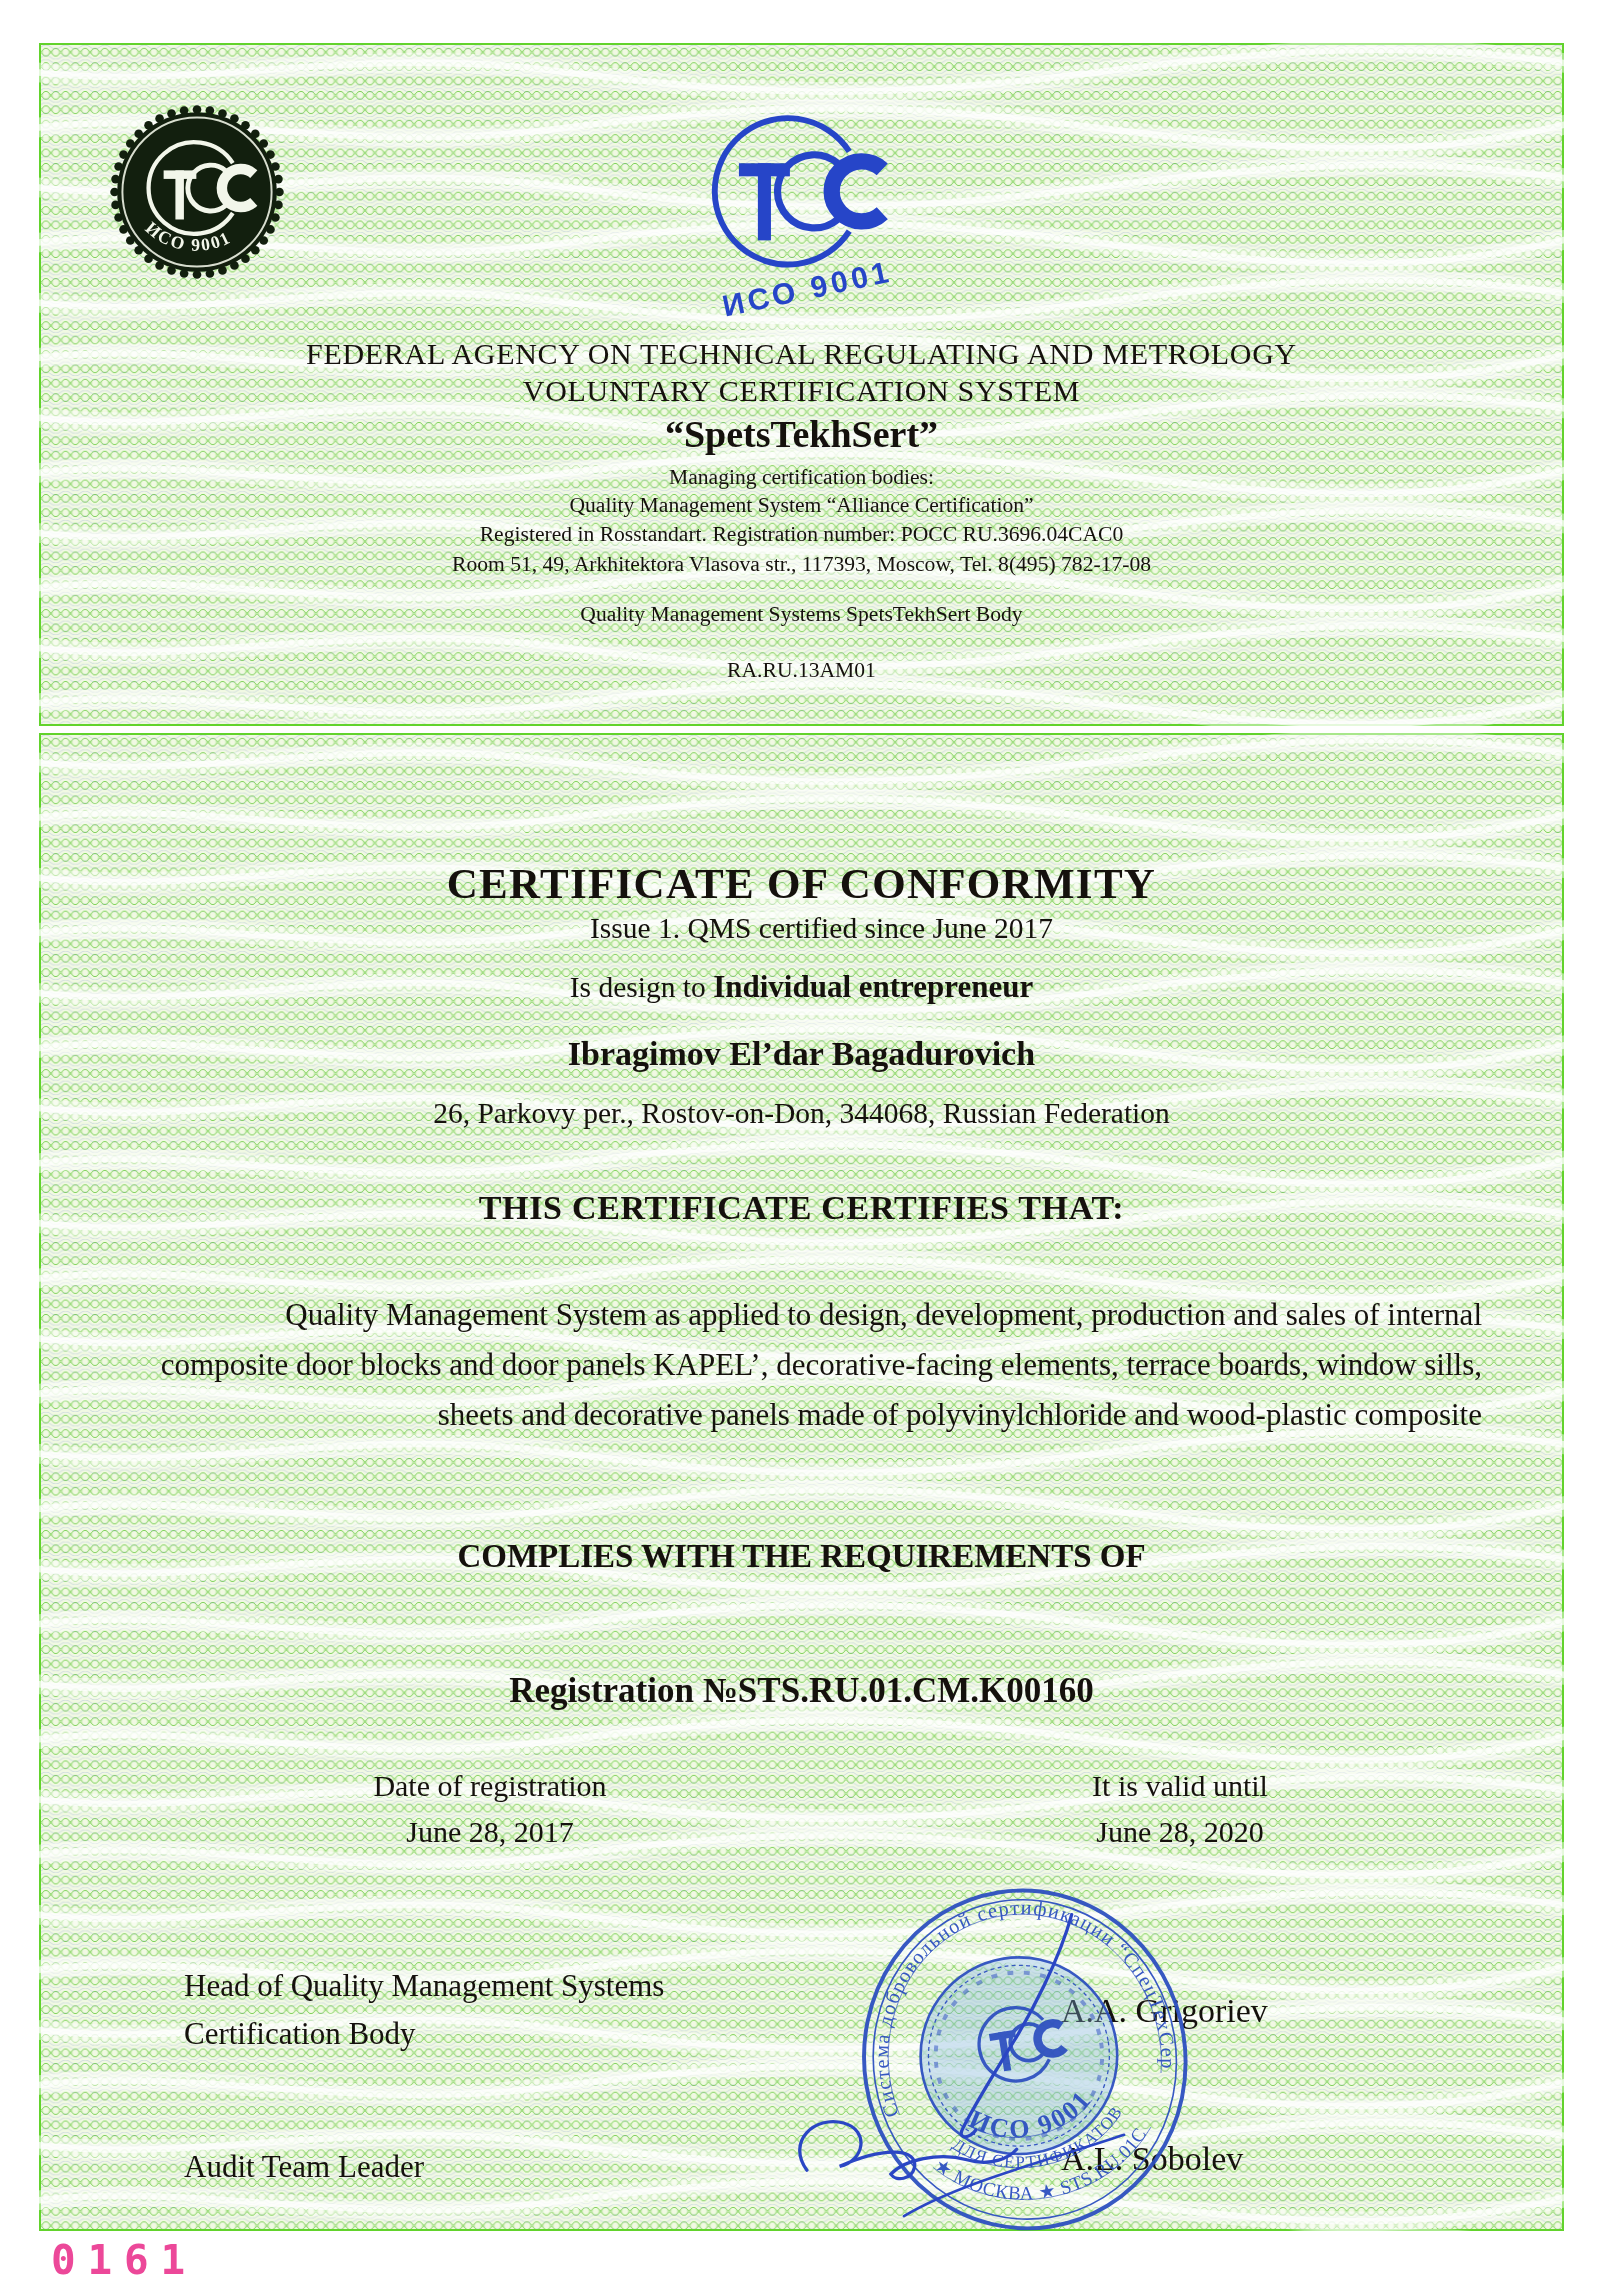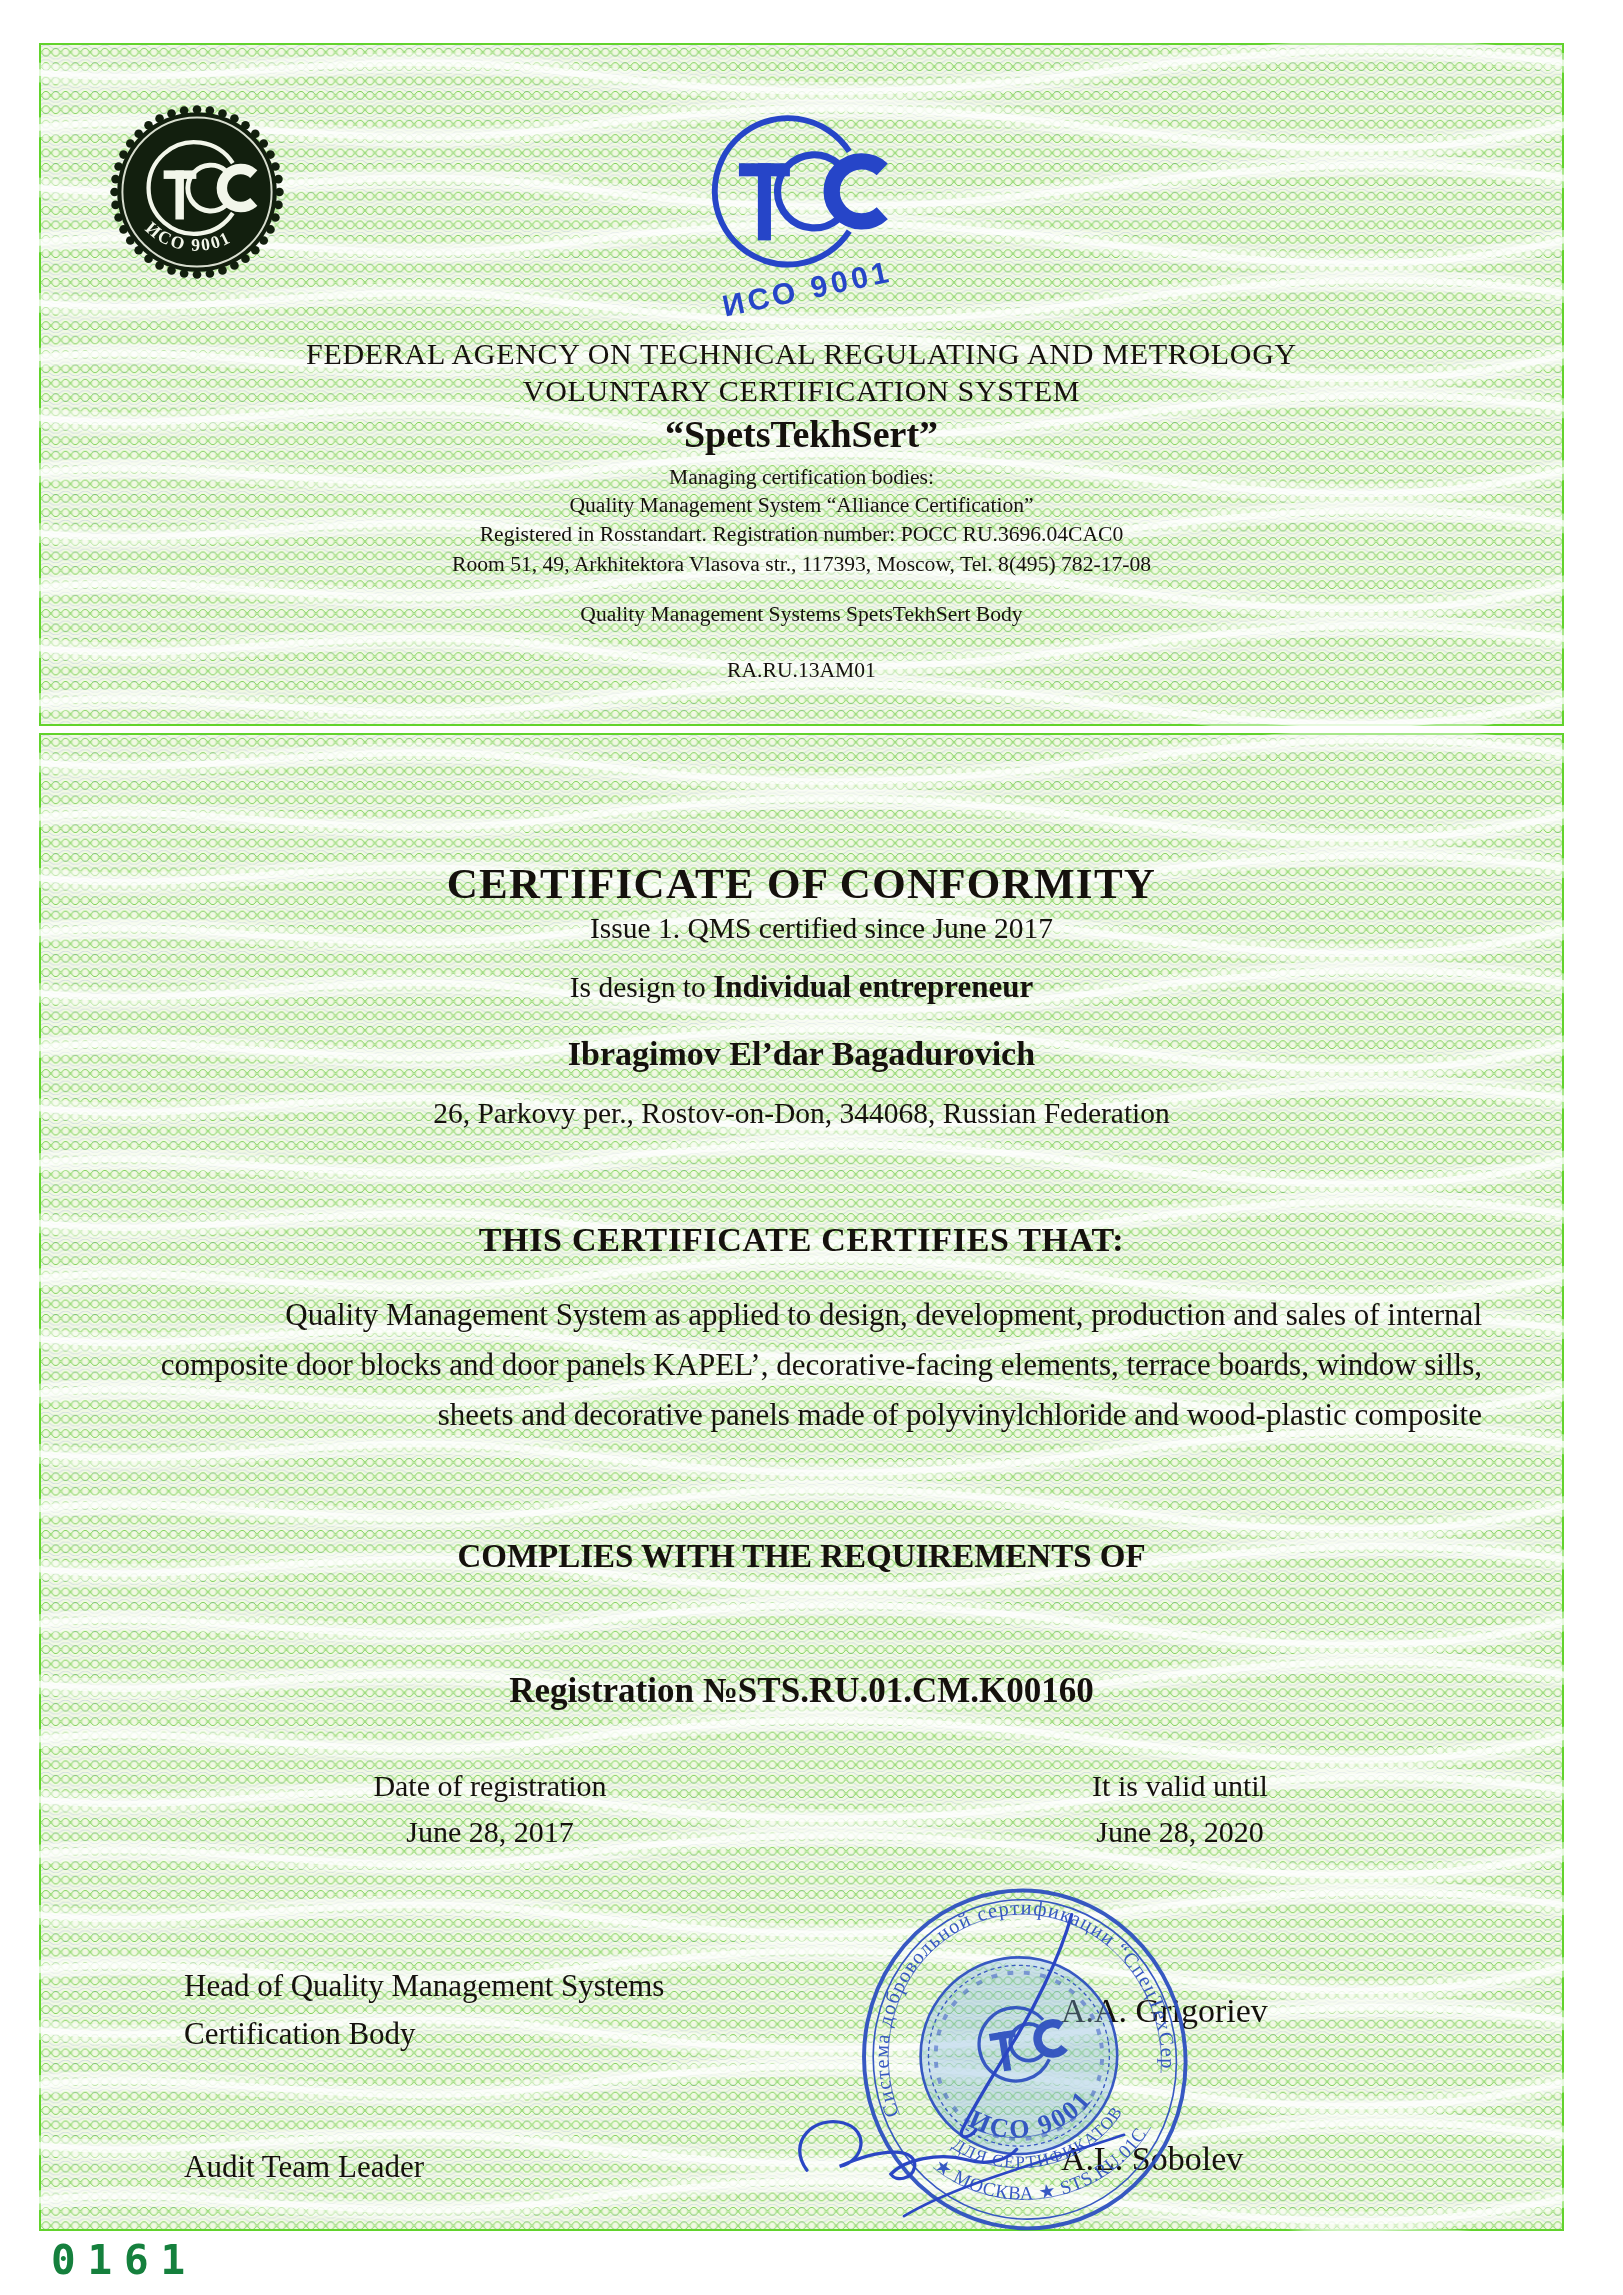--- a/index.html
+++ b/index.html
@@ -14,29 +14,29 @@
   .ctr{left:0;right:0;text-align:center;}
   .agency{font-size:30px;letter-spacing:0.7px;}
   .sysname{font-size:38px;font-weight:bold;}
   .small{font-size:21.6px;}
   .title{font-size:43px;font-weight:bold;letter-spacing:1.3px;}
   .issue{font-size:29.5px;padding-left:40px;}
   .given{font-size:29.5px;}
   .given b{font-size:31px;}
   .holder{font-size:34px;font-weight:bold;}
   .address{font-size:29.5px;}
-  .certifies{font-size:34px;font-weight:bold;letter-spacing:0.7px;margin-top:32px;}
+  .certifies{font-size:34px;font-weight:bold;letter-spacing:0.7px;}
   .scope{font-size:31px;line-height:50px;text-align:right;}
   .complies{font-size:33px;font-weight:bold;}
   .registration{font-size:35px;font-weight:bold;}
   .datecol{position:absolute;width:524px;text-align:center;font-size:30px;line-height:46px;}
   .role{font-size:31px;}
   .signname{font-size:34px;}
   .serial{position:absolute;left:51px;top:2236px;font-family:"DejaVu Sans Mono","Liberation Mono",monospace;
-          font-size:41px;font-weight:bold;color:#15803d;letter-spacing:11.8px;}
+          font-size:41px;font-weight:bold;color:#ec4899;letter-spacing:11.8px;}
   svg{overflow:visible;}
   svg text{font-family:"Liberation Serif","DejaVu Serif",serif;}
   .logotext{font-family:"Liberation Sans","DejaVu Sans",sans-serif;}
 </style>
 </head>
 <body>
 
 <div class="page">
 
   <div class="panel panel-top">

